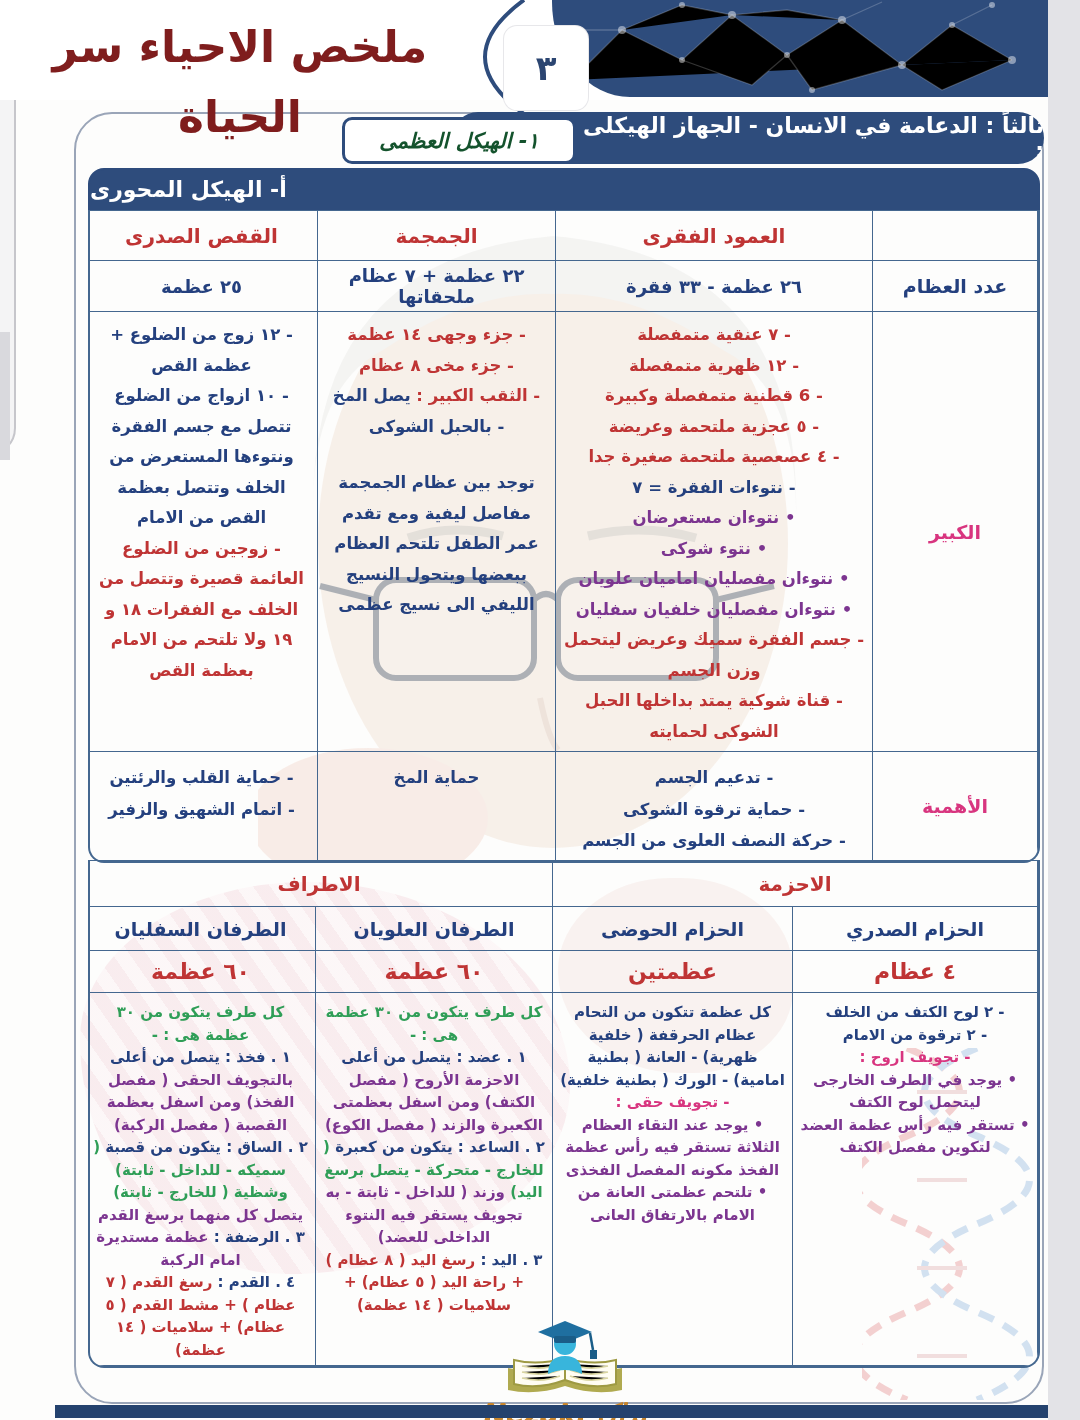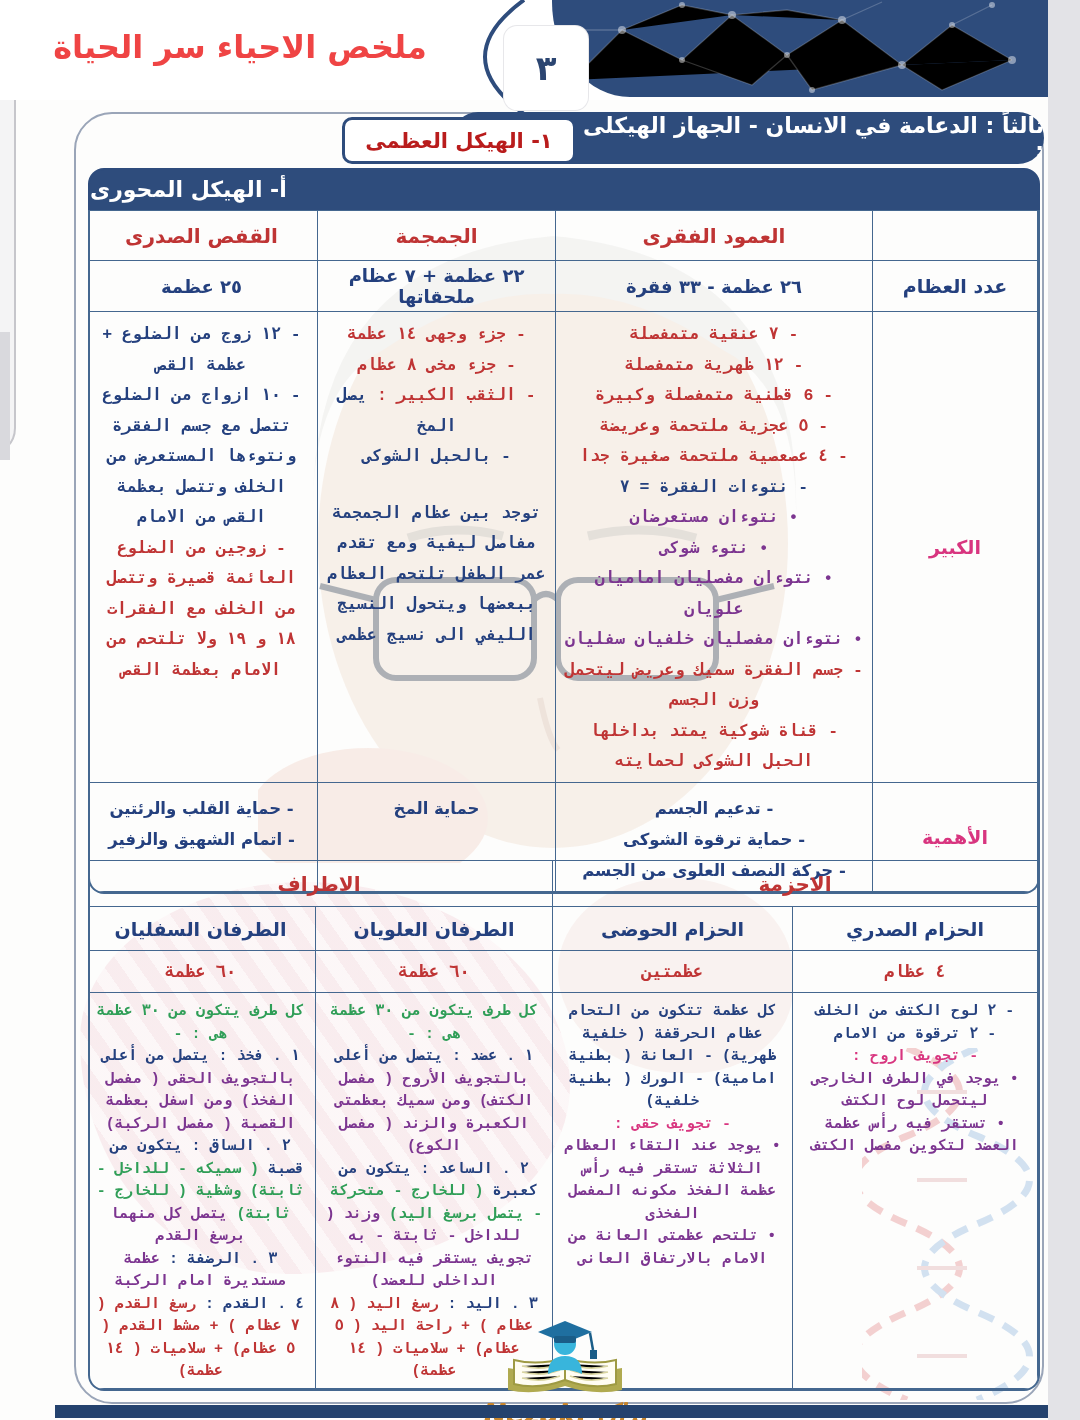--- a/index.html
+++ b/index.html
@@ -15,32 +15,32 @@
   .right-strip { position:absolute; right:0; top:0; width:32px; height:1420px; background:#e3e3e7; z-index:6; }
   .left-scan-artifact { position:absolute; left:-42px; top:-22px; width:58px; height:478px;
     border:2px solid #c6c6cb; border-radius:0 0 28px 0; z-index:1; background:#f4f4f5; }
   .left-gray-notch { position:absolute; left:0; top:332px; width:10px; height:128px; background:#d9d9dd; z-index:2; }
 
   
   .banner { position:absolute; left:0; top:0; width:1048px; height:100px; background:#fff; z-index:3; }
   .banner-blue { position:absolute; left:552px; top:0; width:496px; height:97px;
     background:#2e4c7c; border-bottom-left-radius:78px 95px; overflow:hidden; }
   .book-title { position:absolute; left:36px; top:12px; width:408px; height:70px;
-    color:#ef4444; font-size:32px; text-align:center; line-height:70px; letter-spacing:-1px; }
+    color:#7f1d1d; font-size:44px; text-align:center; line-height:70px; letter-spacing:-1px; }
   .paren-arc { position:absolute; left:428px; top:-4px; width:110px; height:122px; }
   .page-tab { position:absolute; left:504px; top:26px; width:84px; height:84px; background:#fff;
     border-radius:13px; box-shadow:0 0 0 1px #e7e7ea; color:#2b4571; font-size:34px;
     display:flex; align-items:center; justify-content:center; z-index:4; }
 
   .section-pill { position:absolute; left:452px; top:112px; width:592px; height:52px;
     background:#2e4c7c; border-radius:26px; color:#fff; font-size:22px;
     display:flex; align-items:center; justify-content:center; z-index:3; padding-left:120px; }
   .lesson-box { position:absolute; left:342px; top:117px; width:234px; height:47px;
-    background:#fff; border:3px solid #2e4c7c; border-radius:10px; color:#b91c1c; font-size:21px;
-    display:flex; align-items:center; justify-content:center; z-index:4; }
+    background:#fff; border:3px solid #2e4c7c; border-radius:10px; color:#14532d; font-size:21px;
+    display:flex; align-items:center; justify-content:center; z-index:4;font-style:italic; }
 
   .outer-frame { position:absolute; left:74px; top:112px; width:970px; height:1292px;
     border:2px solid #9aa5b8; border-radius:38px; z-index:1; }
 
   
   .portrait { position:absolute; left:258px; top:198px; width:560px; height:665px; z-index:1; opacity:.5; }
   .clothing { position:absolute; left:80px; top:882px; width:490px; height:392px; z-index:1; opacity:.32;
     background:repeating-linear-gradient(55deg,#f0c9d2 0 14px,#fbeaee 14px 28px);
     border-radius:46% 54% 58% 42% / 40% 52% 48% 60%; }
   .chin-blob { position:absolute; left:558px; top:878px; width:235px; height:195px; z-index:1; opacity:.30;
@@ -49,26 +49,26 @@
 
   
   .tbl-wrap { position:absolute; left:88px; width:952px; z-index:2; }
   .tbl-a { top:168px; }
   .tbl-b { top:860px; }
   .tbl-bar { height:42px; background:#2e4c7c; border:2px solid #2e4c7c;
     border-radius:16px 16px 0 0; color:#fff; font-size:22px; text-align:left; line-height:40px; }
   .tbl-body { border:2px solid #44678f; border-top:none; border-radius:0 0 16px 16px; overflow:hidden; }
   table { width:100%; border-collapse:collapse; table-layout:fixed; }
   td { border:1.6px solid #44678f; padding:4px 7px; text-align:center; vertical-align:middle; background:transparent; }
-  td.top { vertical-align:top; padding-top:8px;font-family:Liberation Mono, monospace; }
+  td.top { vertical-align:top; padding-top:8px; }
   .colhead { color:#bf3434; font-size:20px; height:50px; }
   .colhead-b { color:#24407e; font-size:19px; height:44px; }
   .grouphead { color:#bf3434; font-size:20px; height:46px; }
   .cnt-a { color:#24407e; font-size:18px; height:48px; }
-  .cnt-b { color:#bf3434; font-size:17px; height:42px;font-family:Liberation Mono, monospace; }
+  .cnt-b { color:#bf3434; font-size:22px; height:42px; }
   .rowlabel { font-size:19px; }
   .struct-a { font-size:16.5px; line-height:1.85; height:435px; }
   .imp-a { font-size:16.5px; line-height:1.9; height:100px; vertical-align:top; padding-top:10px; }
   .content-b { font-size:15px; line-height:1.5; height:356px; }
   .ln { display:block; }
   .gap-top { margin-top:26px; }
   .c-red { color:#bf3434; }
   .c-blue { color:#24407e;text-align:center; }
   .c-purple { color:#7c3590; }
   .c-pink { color:#d8357f; }
@@ -259,21 +259,21 @@
         <span class="ln c-purple">•  تستقر فيه رأس عظمة العضد لتكوين مفصل الكتف</span>
       </td>
       <td class="top content-b">
         <span class="ln c-blue">كل عظمة تتكون من التحام عظام الحرقفة ( خلفية ظهرية) - العانة ( بطنية امامية) - الورك ( بطنية خلفية)</span>
         <span class="ln c-pink">- تجويف حقى :</span>
         <span class="ln c-purple">•  يوجد عند التقاء العظام الثلاثة تستقر فيه رأس عظمة الفخذ مكونه المفصل الفخذى</span>
         <span class="ln c-purple">•  تلتحم عظمتى العانة من الامام بالارتفاق العانى</span>
       </td>
       <td class="top content-b">
         <span class="ln c-green">كل طرف يتكون من ٣٠ عظمة هى : -</span>
-        <span class="ln"><span class="c-blue">١ . عضد : يتصل من أعلى </span><span class="c-purple">بالتجويف الأروح ( مفصل الكتف) ومن سميك بعظمتى الكعبرة والزند ( مفصل الكوع)</span></span>
+        <span class="ln"><span class="c-blue">١ . عضد : يتصل من أعلى </span><span class="c-purple">الاحزمة الأروح ( مفصل الكتف) ومن اسفل بعظمتى الكعبرة والزند ( مفصل الكوع)</span></span>
         <span class="ln"><span class="c-blue">٢ . الساعد : يتكون من كعبرة </span><span class="c-green">( للخارج - متحركة - يتصل برسغ اليد) </span><span class="c-purple">وزند ( للداخل - ثابتة - به تجويف يستقر فيه النتوء الداخلى للعضد)</span></span>
         <span class="ln"><span class="c-blue">٣ . اليد : </span><span class="c-red">رسغ اليد ( ٨ عظام ) + راحة اليد ( ٥ عظام) + سلاميات ( ١٤ عظمة)</span></span>
       </td>
       <td class="top content-b">
         <span class="ln c-green">كل طرف يتكون من ٣٠ عظمة هى : -</span>
         <span class="ln"><span class="c-blue">١ . فخذ : يتصل من أعلى </span><span class="c-purple">بالتجويف الحقى ( مفصل الفخذ) ومن اسفل بعظمة القصبة ( مفصل الركبة)</span></span>
         <span class="ln"><span class="c-blue">٢ . الساق : يتكون من قصبة </span><span class="c-green">( سميكه - للداخل - ثابتة) وشظية ( للخارج - ثابتة) </span><span class="c-purple">يتصل كل منهما برسغ القدم</span></span>
         <span class="ln"><span class="c-blue">٣ . الرضفة : </span><span class="c-purple">عظمة مستديرة امام الركبة</span></span>
         <span class="ln"><span class="c-blue">٤ . القدم : </span><span class="c-red">رسغ القدم ( ٧ عظام ) + مشط القدم ( ٥ عظام) + سلاميات ( ١٤ عظمة)</span></span>
       </td>

